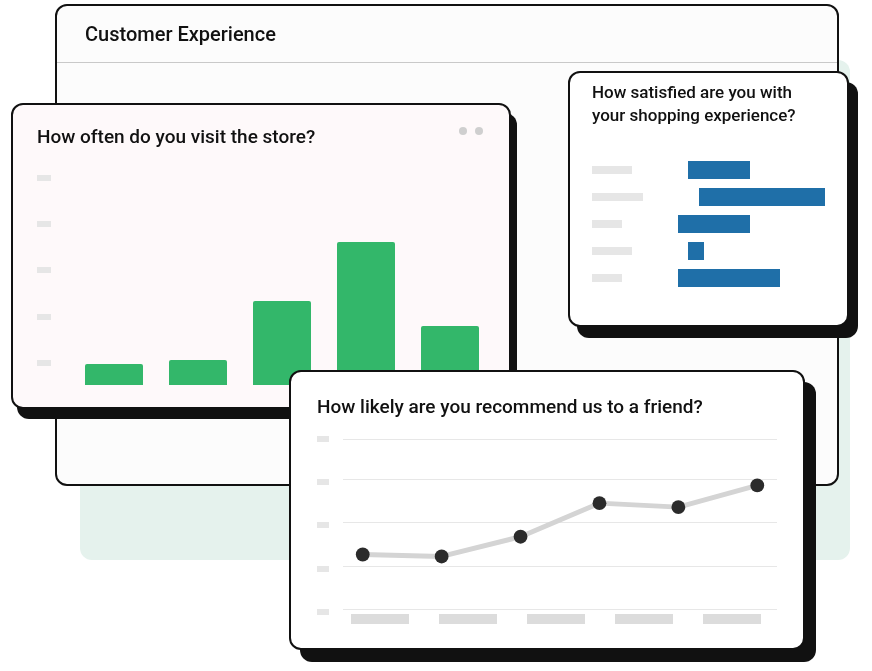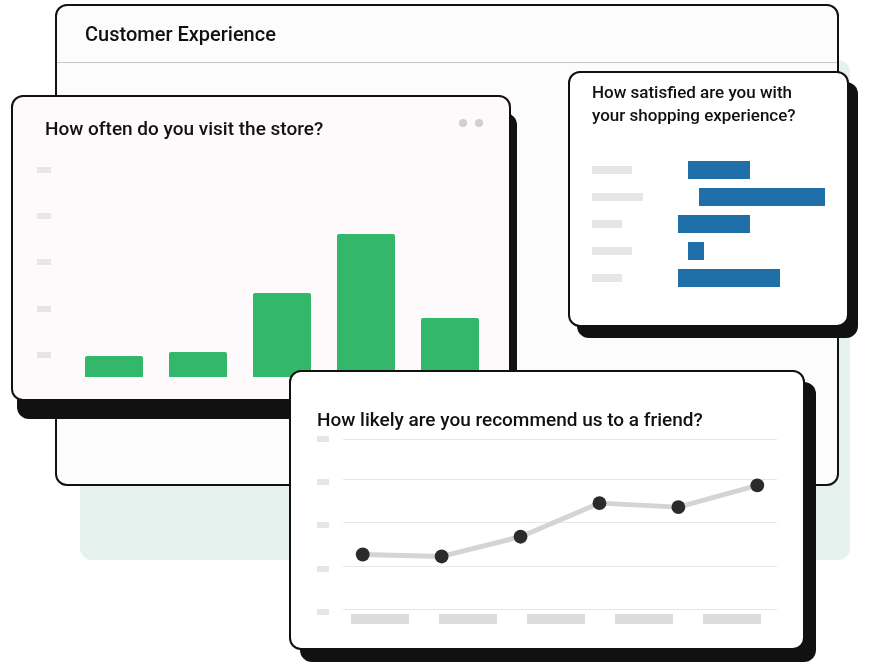--- a/index.html
+++ b/index.html
@@ -8,42 +8,42 @@
   
   .bg-mint{position:absolute;left:80px;top:60px;width:770px;height:500px;background:#e5f2ed;border-radius:12px;}
   .bg-main{position:absolute;left:55px;top:4px;width:780px;height:478px;background:#fcfcfc;border:2px solid #111;border-radius:12px;}
   .bg-main .titlebar{height:56px;border-bottom:1px solid #c9c9c9;display:flex;align-items:center;padding:0 28px;font-size:20px;font-weight:500;color:#111;}
 
   
   .shadow{position:absolute;background:#111;border-radius:12px;}
 
   
   .bar-shadow{left:17px;top:113px;width:500px;height:306px;}
-  .bar-card{position:absolute;left:11px;top:95px;width:500px;height:306px;background:#fef9fa;border:2px solid #111;border-radius:12px;padding:20px 32px;box-sizing:border-box;}
+  .bar-card{position:absolute;left:11px;top:103px;width:500px;height:306px;background:#fef9fa;border:2px solid #111;border-radius:12px;padding:20px 24px;box-sizing:border-box;}
   .bar-card .q{font-size:19px;font-weight:500;color:#111;}
   .bar-card .dots{position:absolute;right:26px;top:22px;display:flex;gap:8px;}
   .bar-card .dots span{width:8px;height:8px;border-radius:50%;background:#cfcfcf;display:block;}
   .bar-plot{position:absolute;left:24px;right:24px;top:70px;bottom:22px;}
   .bar-plot .yt{position:absolute;left:0;width:14px;height:6px;background:#e6e6e6;}
   .bar-plot .bar{position:absolute;bottom:0;width:58px;background:#33b76a;border-radius:2px 2px 0 0;}
 
   
   .sat-shadow{left:577px;top:82px;width:281px;height:256px;}
   .sat-card{position:absolute;left:568px;top:71px;width:281px;height:256px;background:#fff;border:2px solid #111;border-radius:12px;padding:8px 22px;box-sizing:border-box;}
   .sat-card .q{font-size:17px;font-weight:500;color:#111;line-height:1.35;}
   .sat-rows{position:absolute;left:22px;right:22px;top:88px;}
   .sat-row{display:flex;align-items:center;margin-bottom:9px;}
   .sat-row .lab{width:40px;height:8px;background:#e6e6e6;margin-right:56px;}
   .sat-row .lab.w2{width:52px;}
   .sat-row .lab.w3{width:30px;}
   .sat-row .val{height:18px;background:#1f6fa8;}
 
   
   .lk-shadow{left:300px;top:382px;width:516px;height:280px;}
-  .lk-card{position:absolute;left:289px;top:370px;width:516px;height:280px;background:#fff;border:2px solid #111;border-radius:12px;padding:36px 26px;box-sizing:border-box;}
+  .lk-card{position:absolute;left:289px;top:370px;width:516px;height:280px;background:#fff;border:2px solid #111;border-radius:12px;padding:23px 26px;box-sizing:border-box;}
   .lk-card .q{font-size:19px;font-weight:500;color:#111;}
   .lk-plot{position:absolute;left:26px;right:26px;top:64px;bottom:24px;}
   .lk-plot .yt{position:absolute;left:0;width:12px;height:6px;background:#e6e6e6;}
   .lk-plot .gl{position:absolute;left:26px;right:0;height:1px;background:#e7e7e7;}
   .lk-plot svg{position:absolute;left:26px;top:0;right:0;bottom:30px;}
   .lk-plot .xl{position:absolute;bottom:0;height:10px;background:#dcdcdc;}
 </style>
 </head>
 <body>
 

